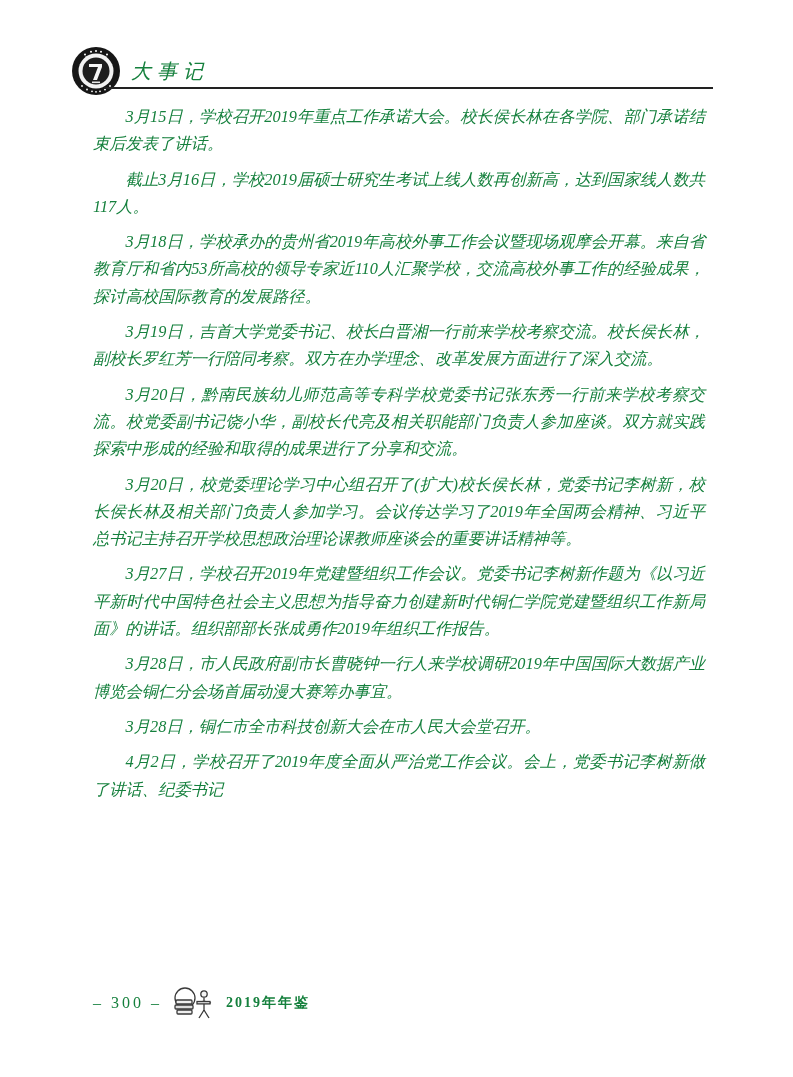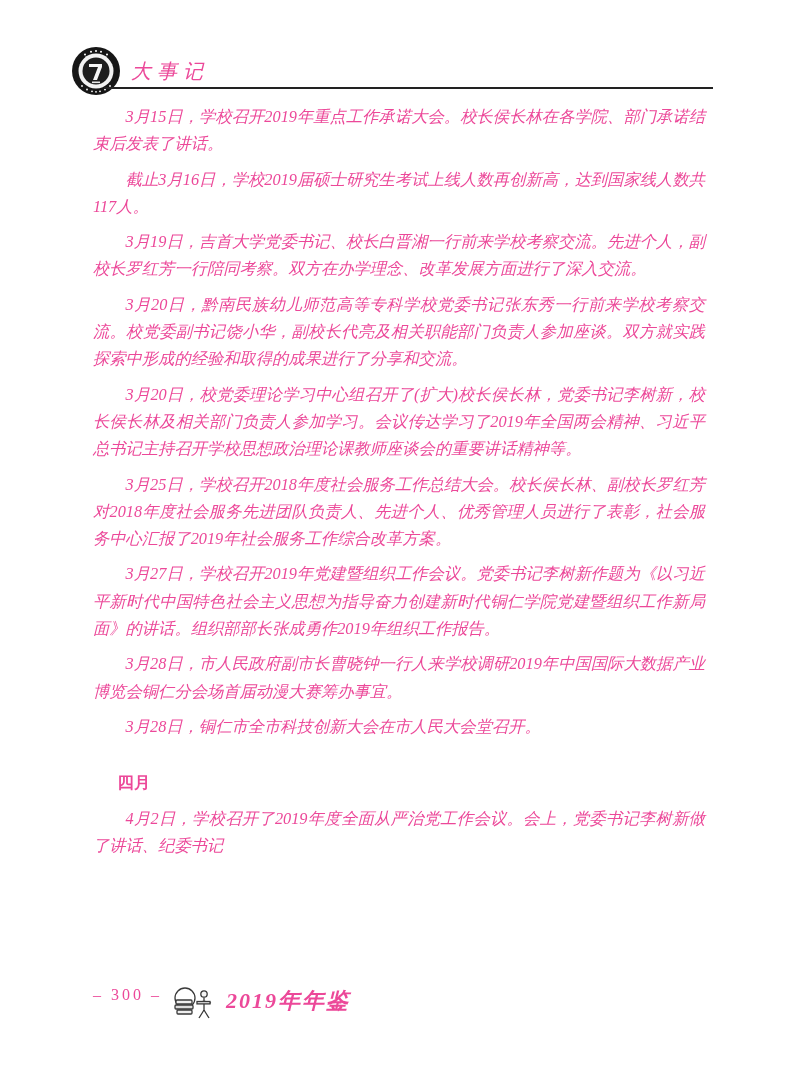--- a/index.html
+++ b/index.html
@@ -2,21 +2,21 @@
 <html><head>
 <meta charset="utf-8">
 <style>
   html, body { margin: 0; padding: 0; background: #ffffff; }
   .page {
     position: relative;
     width: 793px;
     height: 1077px;
     background: #ffffff;
     font-family: "Liberation Serif", "DejaVu Serif", serif;
-    color: #ec4899;
+    color: #15803d;
     overflow: hidden;
     margin: 0 auto;
   }
 
   
   .header-logo {
     position: absolute;
     left: 71px;
     top: 46px;
     width: 50px;
@@ -63,33 +63,32 @@
     font-size: 16.3px;
     line-height: 27.3px;
   }
 
   
   .footer {
     position: absolute;
     left: 93px;
     top: 986px;
     display: flex;
-    align-items: flex-start;
+    align-items: center;
     gap: 9px;
   }
   .page-number {
     font-size: 16px;
     letter-spacing: 3px;
     white-space: nowrap;
   }
   .yearbook-icon { width: 46px; height: 34px; }
   .yearbook-label {
-    font-size: 22px;
+    font-size: 14px;
     font-weight: bold;
-    font-style: italic;
     letter-spacing: 2px;
     white-space: nowrap;
   }
 </style>
 </head>
 <body>
 
 <div class="page">
 
   <div class="header-logo">
@@ -114,29 +113,28 @@
         <circle cx="39" cy="40" r="0.9"></circle>
       </g>
     </svg>
   </div>
   <div class="header-title">大事记</div>
   <div class="header-rule"></div>
 
   <div class="body-text">
     <p class="para">3月15日，学校召开2019年重点工作承诺大会。校长侯长林在各学院、部门承诺结束后发表了讲话。</p>
     <p class="para">截止3月16日，学校2019届硕士研究生考试上线人数再创新高，达到国家线人数共117人。</p>
-    <p class="para">3月19日，吉首大学党委书记、校长白晋湘一行前来学校考察交流。先进个人，副校长罗红芳一行陪同考察。双方在办学理念、改革发展方面进行了深入交流。</p>
+    <p class="para">3月18日，学校承办的贵州省2019年高校外事工作会议暨现场观摩会开幕。来自省教育厅和省内53所高校的领导专家近110人汇聚学校，交流高校外事工作的经验成果，探讨高校国际教育的发展路径。</p>
+    <p class="para">3月19日，吉首大学党委书记、校长白晋湘一行前来学校考察交流。校长侯长林，副校长罗红芳一行陪同考察。双方在办学理念、改革发展方面进行了深入交流。</p>
     <p class="para">3月20日，黔南民族幼儿师范高等专科学校党委书记张东秀一行前来学校考察交流。校党委副书记饶小华，副校长代亮及相关职能部门负责人参加座谈。双方就实践探索中形成的经验和取得的成果进行了分享和交流。</p>
     <p class="para">3月20日，校党委理论学习中心组召开了(扩大)校长侯长林，党委书记李树新，校长侯长林及相关部门负责人参加学习。会议传达学习了2019年全国两会精神、习近平总书记主持召开学校思想政治理论课教师座谈会的重要讲话精神等。</p>
-    <p class="para">3月25日，学校召开2018年度社会服务工作总结大会。校长侯长林、副校长罗红芳对2018年度社会服务先进团队负责人、先进个人、优秀管理人员进行了表彰，社会服务中心汇报了2019年社会服务工作综合改革方案。</p>
     <p class="para">3月27日，学校召开2019年党建暨组织工作会议。党委书记李树新作题为《以习近平新时代中国特色社会主义思想为指导奋力创建新时代铜仁学院党建暨组织工作新局面》的讲话。组织部部长张成勇作2019年组织工作报告。</p>
     <p class="para">3月28日，市人民政府副市长曹晓钟一行人来学校调研2019年中国国际大数据产业博览会铜仁分会场首届动漫大赛筹办事宜。</p>
     <p class="para">3月28日，铜仁市全市科技创新大会在市人民大会堂召开。</p>
 
-    <h2 class="section-heading">四月</h2>
     <p class="para">4月2日，学校召开了2019年度全面从严治党工作会议。会上，党委书记李树新做了讲话、纪委书记</p>
   </div>
 
   <div class="footer">
     <span class="page-number">– 300 –</span>
     <span class="yearbook-icon">
       <svg width="46" height="34" viewBox="0 0 46 34">
         <g fill="none" stroke="#3a3a3a" stroke-width="1.3">
           <circle cx="14" cy="12" r="10"></circle>
           <rect x="5" y="14" width="16" height="4" rx="1" fill="#eeeeee"></rect>

